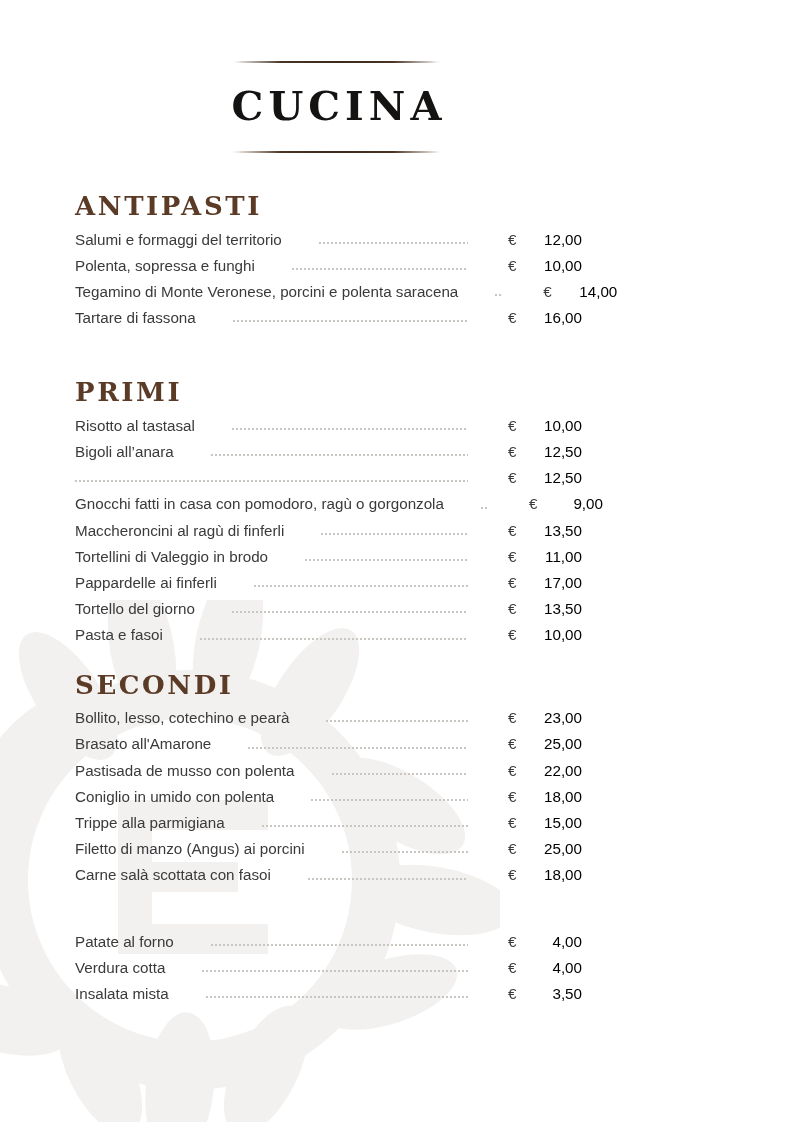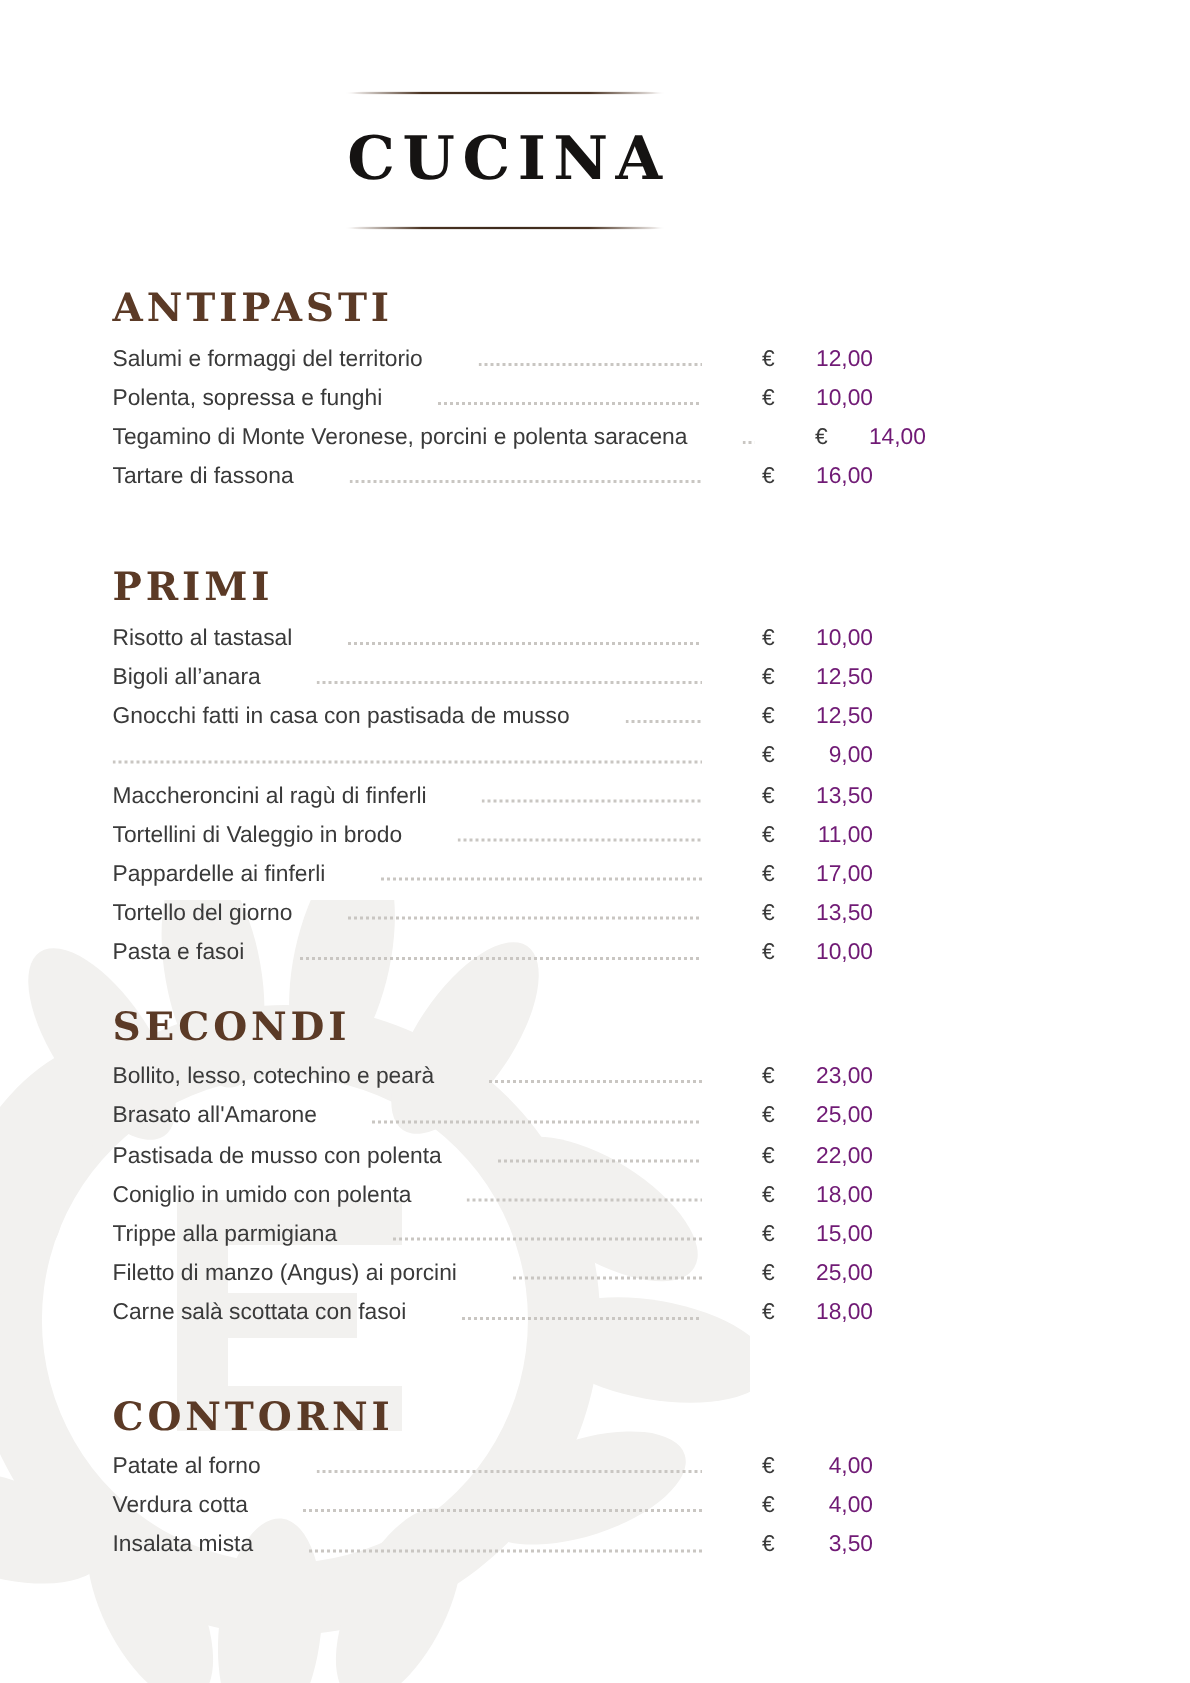--- a/index.html
+++ b/index.html
@@ -145,21 +145,21 @@
   }
   .currency {
     width: 26px;
     text-align: left;
     color: #3a3a3a;
     font-size: 15.2px;
   }
   .amount {
     width: 48px;
     text-align: right;
-    color: #701a75;
+    color: #000000;
     font-size: 15.2px;
   }
 
   
   .section[data-section="antipasti"] { margin-bottom: 45px; }
   .section[data-section="primi"]     { margin-bottom: 20px; }
   .section[data-section="secondi"]   { margin-bottom: 40px; }
 </style>
 </head>
 <body>
@@ -256,28 +256,28 @@
           </div>
           <div class="item">
             <span class="item-name">Bigoli all’anara</span>
             <span class="leader"></span>
             <span class="price">
               <span class="currency">€</span>
               <span class="amount">12,50</span>
             </span>
           </div>
           <div class="item">
-            <span class="item-name">Gnocchi fatti in casa con pastisada de musso</span>
             <span class="leader"></span>
             <span class="price">
               <span class="currency">€</span>
               <span class="amount">12,50</span>
             </span>
           </div>
           <div class="item">
+            <span class="item-name">Gnocchi fatti in casa con pomodoro, ragù o gorgonzola</span>
             <span class="leader"></span>
             <span class="price">
               <span class="currency">€</span>
               <span class="amount">9,00</span>
             </span>
           </div>
           <div class="item">
             <span class="item-name">Maccheroncini al ragù di finferli</span>
             <span class="leader"></span>
             <span class="price">
@@ -374,21 +374,20 @@
             <span class="item-name">Carne salà scottata con fasoi</span>
             <span class="leader"></span>
             <span class="price">
               <span class="currency">€</span>
               <span class="amount">18,00</span>
             </span>
           </div>
         </div>
       </div>
       <div class="section" data-section="contorni">
-        <h2 class="section-title">CONTORNI</h2>
         <div class="items">
           <div class="item">
             <span class="item-name">Patate al forno</span>
             <span class="leader"></span>
             <span class="price">
               <span class="currency">€</span>
               <span class="amount">4,00</span>
             </span>
           </div>
           <div class="item">

